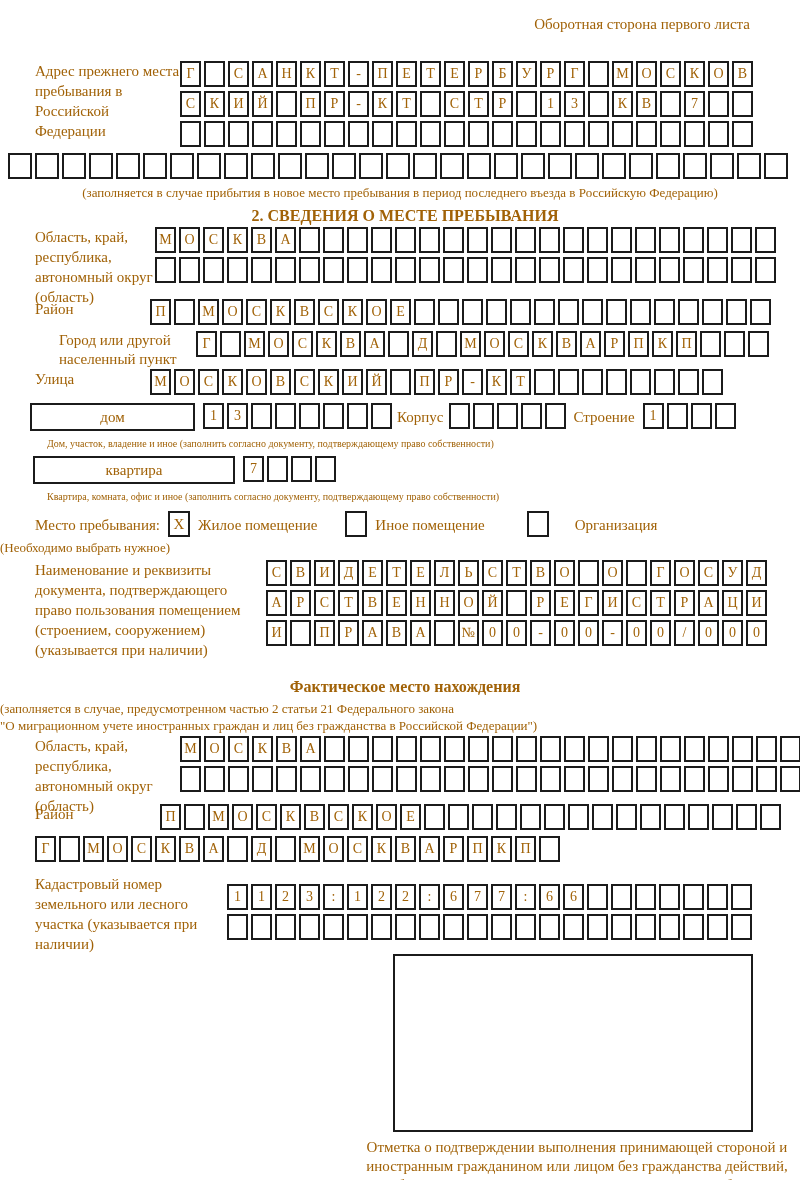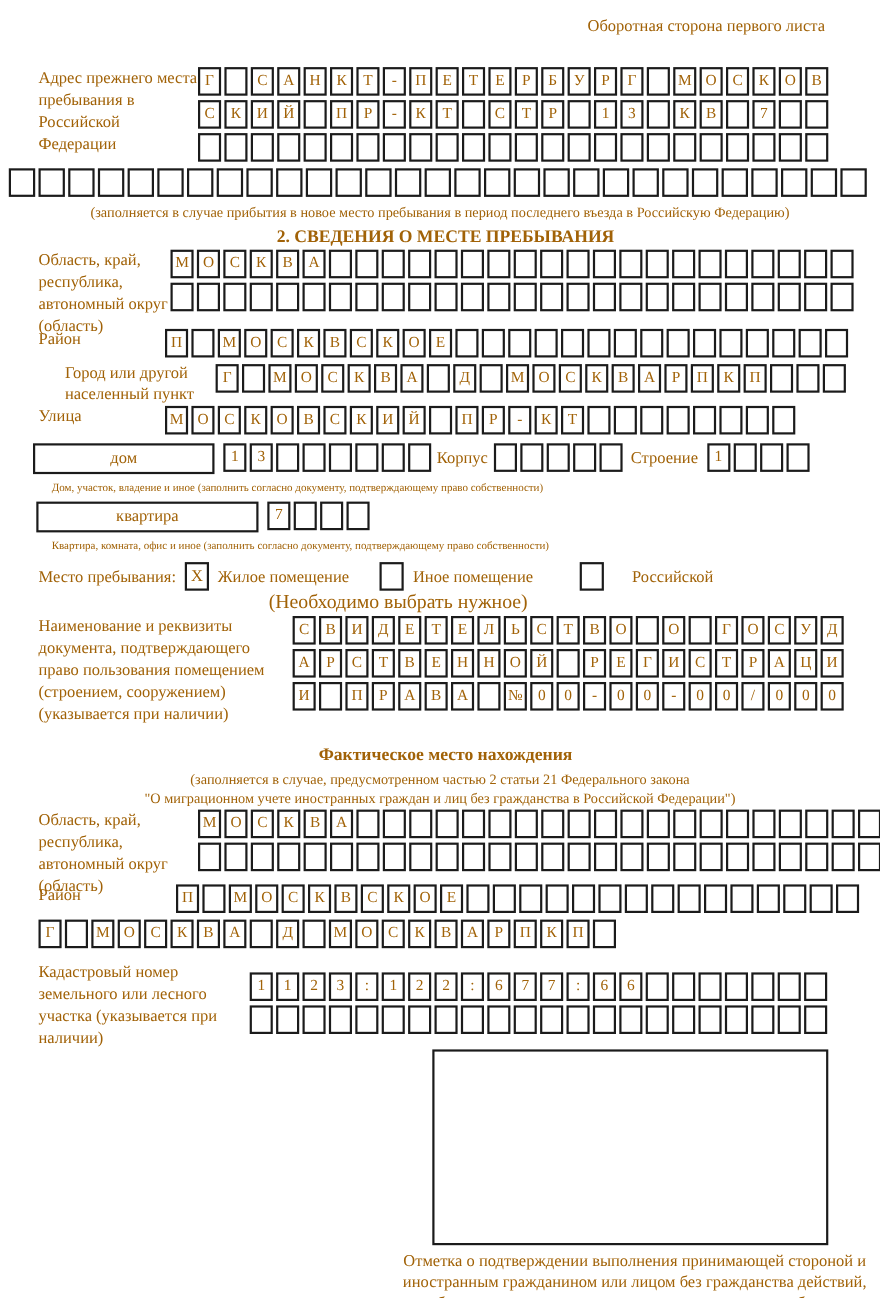--- a/index.html
+++ b/index.html
@@ -32,23 +32,23 @@
   }
   .houserow{ margin-left:30px; margin-top:4px; white-space:nowrap; height:30px; }
   .aptrow{ margin-left:33px; margin-top:4px; white-space:nowrap; height:30px; }
   .inline-lbl{ display:inline-block; font-size:15px; line-height:28px; vertical-align:top; }
   .stayrow{ margin-left:35px; margin-top:6px; white-space:nowrap; height:28px; }
   .chk{
     display:inline-block; box-sizing:border-box; width:22px; height:26px;
     border:2px solid #1b1b1b; margin:0 8px; text-align:center;
     font-size:15px; line-height:22px; vertical-align:top; background:#fff;
   }
-  .staynote{ width:660px; text-align:center; font-size:18px; line-height:17px;margin-left:32px; }
+  .staynote{ width:660px; font-size:13px; line-height:17px; }
   .docblock{ margin-top:4px;gap:16px; }
-  .factnote{ text-align:center; font-size:13px; line-height:17px; margin-top:4px; }
+  .factnote{ text-align:left; font-size:13px; line-height:17px; margin-top:4px; }
   .kad-cells{ margin-top:10px; }
   .stampbox{
     box-sizing:border-box; width:360px; height:178px; border:2px solid #1b1b1b;
     margin-left:393px; margin-top:2px; background:#fff;
   }
   .stampnote{ width:430px; margin-left:362px; margin-top:6px; text-align:center; font-size:15px; line-height:19px; }
   .mt2{margin-top:2px;} .mt4{margin-top:4px;} .mt10{margin-top:10px;}
 </style>
 </head>
 <body>
@@ -103,21 +103,21 @@
     <span class="widebox" style="width:165px;">дом</span><span style="display:inline-block;width:8px;"></span><span><span class="cell">1</span><span class="cell">3</span><span class="cell"></span><span class="cell"></span><span class="cell"></span><span class="cell"></span><span class="cell"></span><span class="cell"></span></span><span class="inline-lbl" style="margin:0 6px 0 2px;">Корпус</span><span><span class="cell"></span><span class="cell"></span><span class="cell"></span><span class="cell"></span><span class="cell"></span></span><span class="inline-lbl" style="margin:0 8px 0 4px;">Строение</span><span><span class="cell">1</span><span class="cell"></span><span class="cell"></span><span class="cell"></span></span>
   </div>
   <div class="caption-left">Дом, участок, владение и иное (заполнить согласно документу, подтверждающему право собственности)</div>
 
   <div class="aptrow">
     <span class="widebox" style="width:202px;">квартира</span><span style="display:inline-block;width:8px;"></span><span><span class="cell">7</span><span class="cell"></span><span class="cell"></span><span class="cell"></span></span>
   </div>
   <div class="caption-left">Квартира, комната, офис и иное (заполнить согласно документу, подтверждающему право собственности)</div>
 
   <div class="stayrow">
-    <span class="inline-lbl">Место пребывания:</span><span class="chk">X</span><span class="inline-lbl">Жилое помещение</span><span class="chk" style="margin-left:28px;"></span><span class="inline-lbl">Иное помещение</span><span class="chk" style="margin-left:42px;margin-right:26px;"></span><span class="inline-lbl">Российской</span>
+    <span class="inline-lbl">Место пребывания:</span><span class="chk">X</span><span class="inline-lbl">Жилое помещение</span><span class="chk" style="margin-left:28px;"></span><span class="inline-lbl">Иное помещение</span><span class="chk" style="margin-left:42px;margin-right:26px;"></span><span class="inline-lbl">Организация</span>
   </div>
   <div class="staynote">(Необходимо выбрать нужное)</div>
 
   <div class="block h108 docblock">
     <div class="label" style="width:215px;">Наименование и реквизиты документа, подтверждающего право пользования помещением (строением, сооружением) (указывается при наличии)</div>
     <div class="cellcol">
       <div class="cellrow"><span class="cell">С</span><span class="cell">В</span><span class="cell">И</span><span class="cell">Д</span><span class="cell">Е</span><span class="cell">Т</span><span class="cell">Е</span><span class="cell">Л</span><span class="cell">Ь</span><span class="cell">С</span><span class="cell">Т</span><span class="cell">В</span><span class="cell">О</span><span class="cell"></span><span class="cell">О</span><span class="cell"></span><span class="cell">Г</span><span class="cell">О</span><span class="cell">С</span><span class="cell">У</span><span class="cell">Д</span></div>
       <div class="cellrow"><span class="cell">А</span><span class="cell">Р</span><span class="cell">С</span><span class="cell">Т</span><span class="cell">В</span><span class="cell">Е</span><span class="cell">Н</span><span class="cell">Н</span><span class="cell">О</span><span class="cell">Й</span><span class="cell"></span><span class="cell">Р</span><span class="cell">Е</span><span class="cell">Г</span><span class="cell">И</span><span class="cell">С</span><span class="cell">Т</span><span class="cell">Р</span><span class="cell">А</span><span class="cell">Ц</span><span class="cell">И</span></div>
       <div class="cellrow"><span class="cell">И</span><span class="cell"></span><span class="cell">П</span><span class="cell">Р</span><span class="cell">А</span><span class="cell">В</span><span class="cell">А</span><span class="cell"></span><span class="cell">№</span><span class="cell">0</span><span class="cell">0</span><span class="cell">-</span><span class="cell">0</span><span class="cell">0</span><span class="cell">-</span><span class="cell">0</span><span class="cell">0</span><span class="cell">/</span><span class="cell">0</span><span class="cell">0</span><span class="cell">0</span></div>
     </div>

